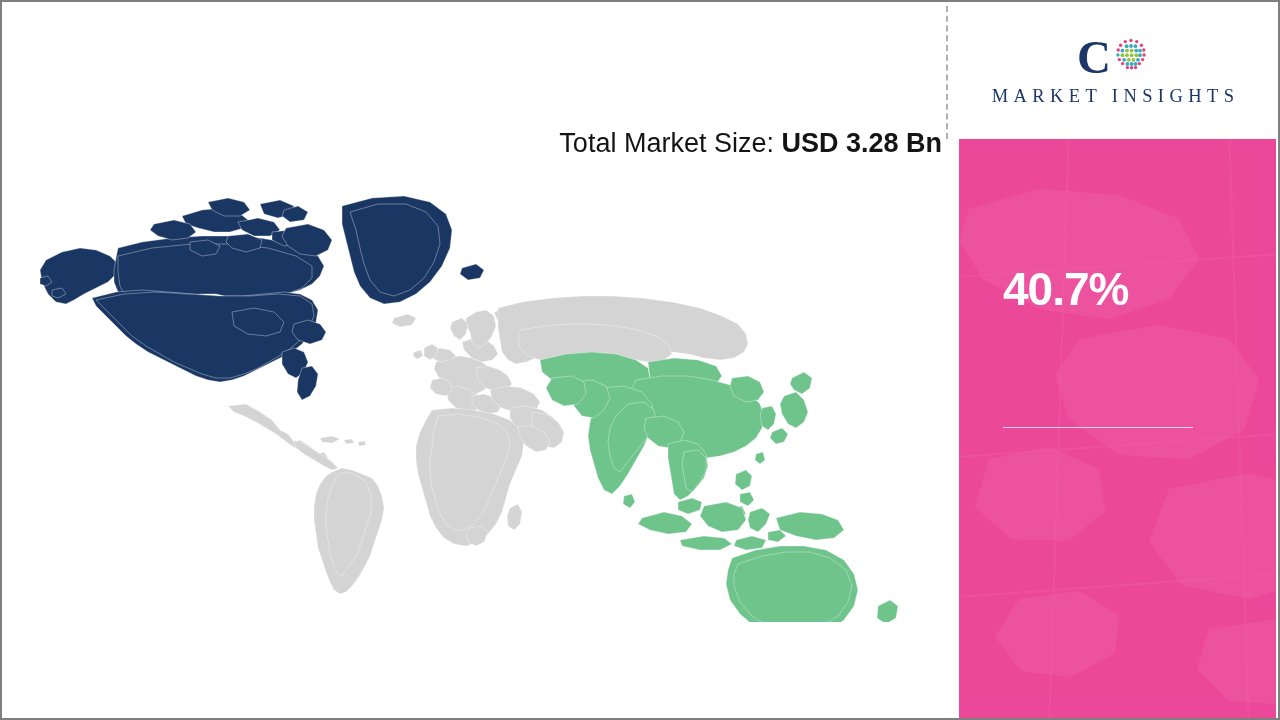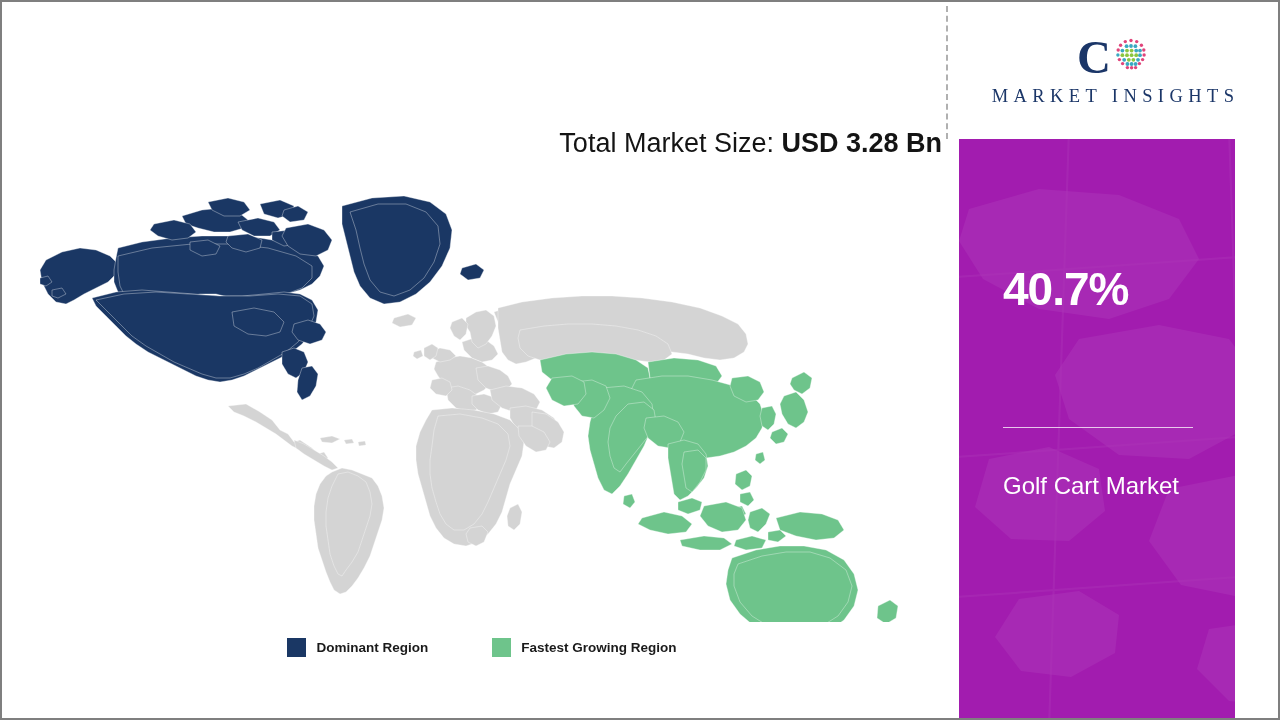--- a/index.html
+++ b/index.html
@@ -135,22 +135,22 @@
     font-family: "Liberation Serif", serif;
     font-size: 18.5px;
     letter-spacing: 5.4px;
     margin-top: 5px;
     padding-left: 4px;
   }
 
   .stat-block {
     position: absolute;
     left: 8px; top: 137px;
-    width: 276px; height: 581px;
-    background: #a21caf;
+    width: 317px; height: 581px;
+    background: #ec4899;
     overflow: hidden;
   }
   .stat-watermark {
     position: absolute;
     left: -30px; top: -10px;
     width: 420px; height: 600px;
     opacity: 0.10;
   }
   .stat-watermark svg { width: 100%; height: 100%; }
   .stat-inner {
@@ -340,30 +340,20 @@
           <path d="M706,382 L730,374 L754,370 L778,370 L798,376 L814,388 L820,404 L816,420 L806,434 L790,444 L772,450 L754,450 L736,444 L720,434 L708,420 L702,404 L702,392 Z"></path>
 
           <path d="M774,460 L788,458 L792,466 L784,472 L772,468 Z"></path>
 
           <path d="M846,424 L858,418 L866,424 L864,436 L854,442 L845,436 Z"></path>
           <path d="M852,446 L866,442 L874,450 L870,462 L860,468 L851,460 Z"></path>
         </g>
       </svg>
     </div>
 
-    <div class="legend">
-      <div class="legend-item">
-        <span class="legend-swatch sw-dominant"></span>
-        <span>Dominant Region</span>
-      </div>
-      <div class="legend-item">
-        <span class="legend-swatch sw-growing"></span>
-        <span>Fastest Growing Region</span>
-      </div>
-    </div>
 
   </div>
 
   <div class="divider-dashed"></div>
 
   <div class="right-pane">
 
     <div class="brand-block">
       <div class="brand-top">
         <span class="brand-c">C</span>
@@ -430,17 +420,16 @@
             <path d="M0,470 L420,440"></path>
             <path d="M140,0 L120,600"></path>
             <path d="M300,0 L320,600"></path>
           </g>
         </svg>
       </div>
 
       <div class="stat-inner">
         <div class="stat-pct">40.7%</div>
         <div class="stat-rule"></div>
-        <div class="stat-market">Golf Cart Market</div>
       </div>
     </div>
   </div>
 </div>
 
 </body></html>

